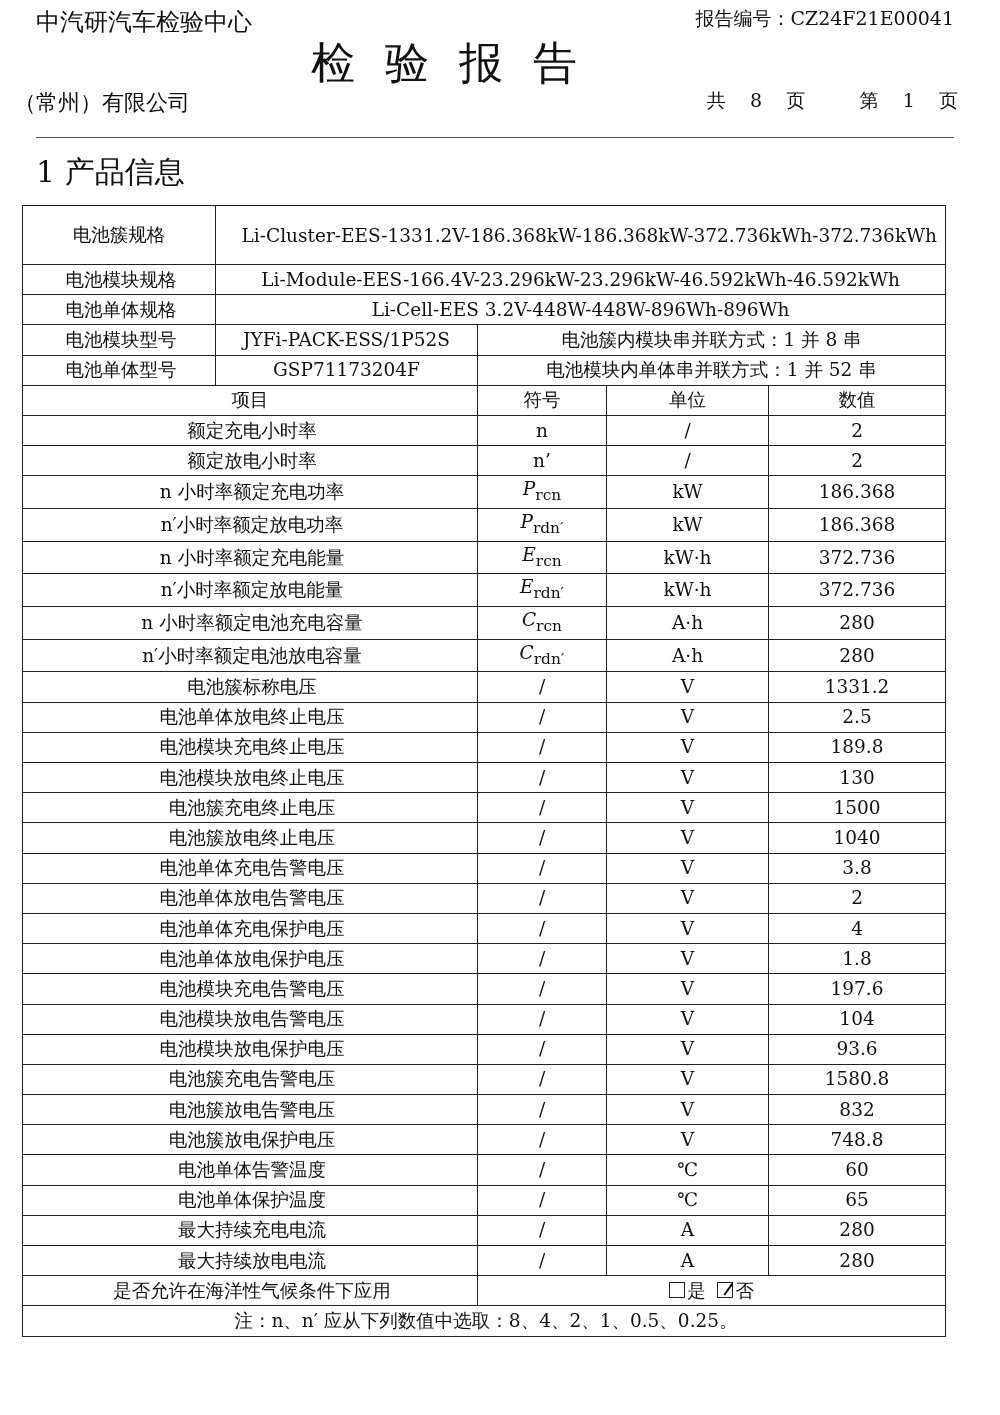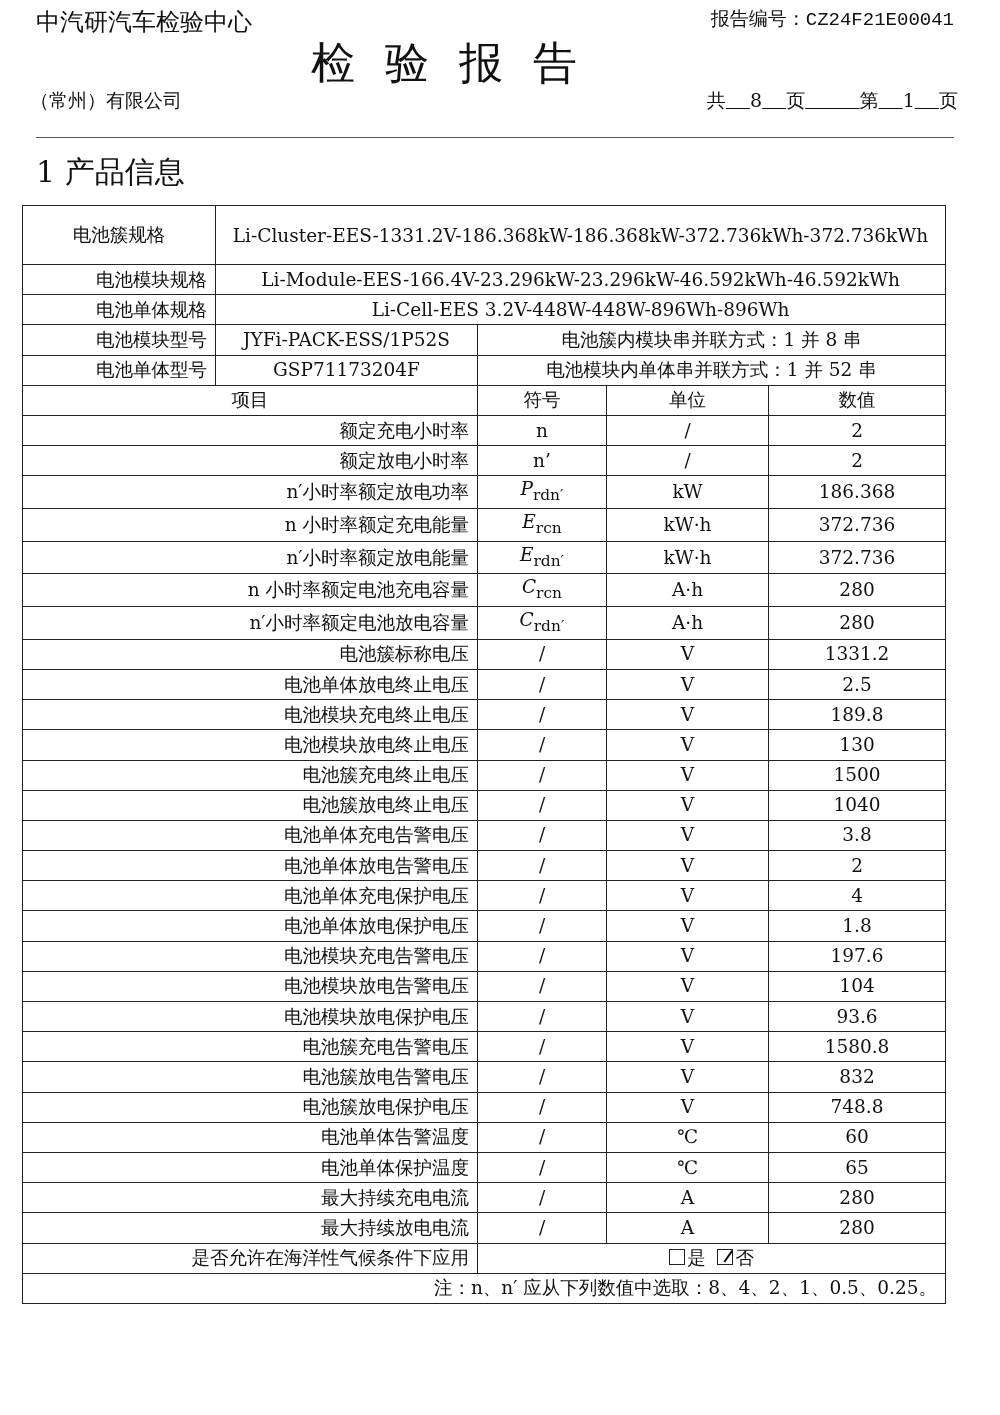--- a/index.html
+++ b/index.html
@@ -1,35 +1,35 @@
 <!DOCTYPE html>
 <html><head>
 <meta charset="utf-8">
 <style>
   html, body { margin: 0; padding: 0; background: #ffffff; }
   body {
     width: 1000px; height: 1415px; position: relative; overflow: hidden;
     font-family: "DejaVu Serif", "Liberation Serif", serif; color: #111;
   }
   .hdr-left-top { position: absolute; left: 36px; top: 6px; font-size: 24px; letter-spacing: 0px; }
-  .hdr-right-top { position: absolute; right: 46px; top: 6px; font-size: 19px; font-family: Liberation Mono, monospace; }
+  .hdr-right-top { position: absolute; right: 46px; top: 6px; font-size: 19px; }
   .hdr-title { position: absolute; left: 0; width: 888px; top: 34px; text-align: center; font-size: 44px; letter-spacing: 30px; text-indent: 30px; }
-  .hdr-left-bot { position: absolute; left: 30px; top: 88px; font-size: 19px; }
-  .hdr-right-bot { position: absolute; right: 42px; top: 88px; font-size: 19px; word-spacing: 0; text-decoration: underline; }
+  .hdr-left-bot { position: absolute; left: 14px; top: 88px; font-size: 22px; }
+  .hdr-right-bot { position: absolute; right: 42px; top: 88px; font-size: 19px; word-spacing: 0; }
   .hdr-right-bot span { display: inline-block; }
   .hdr-rule { position: absolute; left: 36px; width: 918px; top: 137px; height: 0; border-top: 1.5px solid #555; }
   .section-title { position: absolute; left: 36px; top: 152px; font-size: 30px; }
   table.spec {
     position: absolute; left: 22px; top: 205px; width: 923px;
     border-collapse: collapse; font-size: 18.5px; table-layout: fixed;
   }
   table.spec td { border: 1.5px solid #222; padding: 0 8px; height: 29.2px; line-height: 26px; vertical-align: middle; white-space: nowrap; }
   .c { text-align: center; }
-  .l { text-align: right; padding-left: 12px !important; }
-  .wrap { white-space: normal !important; line-height: 29px !important; word-break: break-all; }
+  .l { text-align: center; padding-left: 12px !important; }
+  .wrap { white-space: normal !important; line-height: 29px !important; word-break: break-all; text-align: right; }
   .sym { font-style: italic; }
   .chk { display:inline-block; width: 14px; height: 14px; border: 1.3px solid #222; vertical-align: -1px; margin-right: 2px; position: relative; }
   .chk.on::after { content: ""; position: absolute; left: 2px; top: -3px; width: 8px; height: 14px; border-right: 2px solid #111; border-bottom: 0; transform: rotate(35deg); }
 </style>
 </head>
 <body>
 
 <div class="hdr-left-top">中汽研汽车检验中心</div>
 <div class="hdr-right-top"><span>报告编号：</span><span>CZ24F21E00041</span></div>
 <div class="hdr-title">检验报告</div>
@@ -89,20 +89,26 @@
         <td class="c">/</td>
         <td class="c">2</td>
       </tr>
       <tr>
         <td class="l" colspan="2">额定放电小时率</td>
         <td class="c"><span>n’</span></td>
         <td class="c">/</td>
         <td class="c">2</td>
       </tr>
       <tr>
+        <td class="l" colspan="2">n 小时率额定充电功率</td>
+        <td class="c"><span class="sym">P</span><sub>rcn</sub></td>
+        <td class="c">kW</td>
+        <td class="c">186.368</td>
+      </tr>
+      <tr>
         <td class="l" colspan="2">n′小时率额定放电功率</td>
         <td class="c"><span class="sym">P</span><sub>rdn′</sub></td>
         <td class="c">kW</td>
         <td class="c">186.368</td>
       </tr>
       <tr>
         <td class="l" colspan="2">n 小时率额定充电能量</td>
         <td class="c"><span class="sym">E</span><sub>rcn</sub></td>
         <td class="c">kW·h</td>
         <td class="c">372.736</td>

